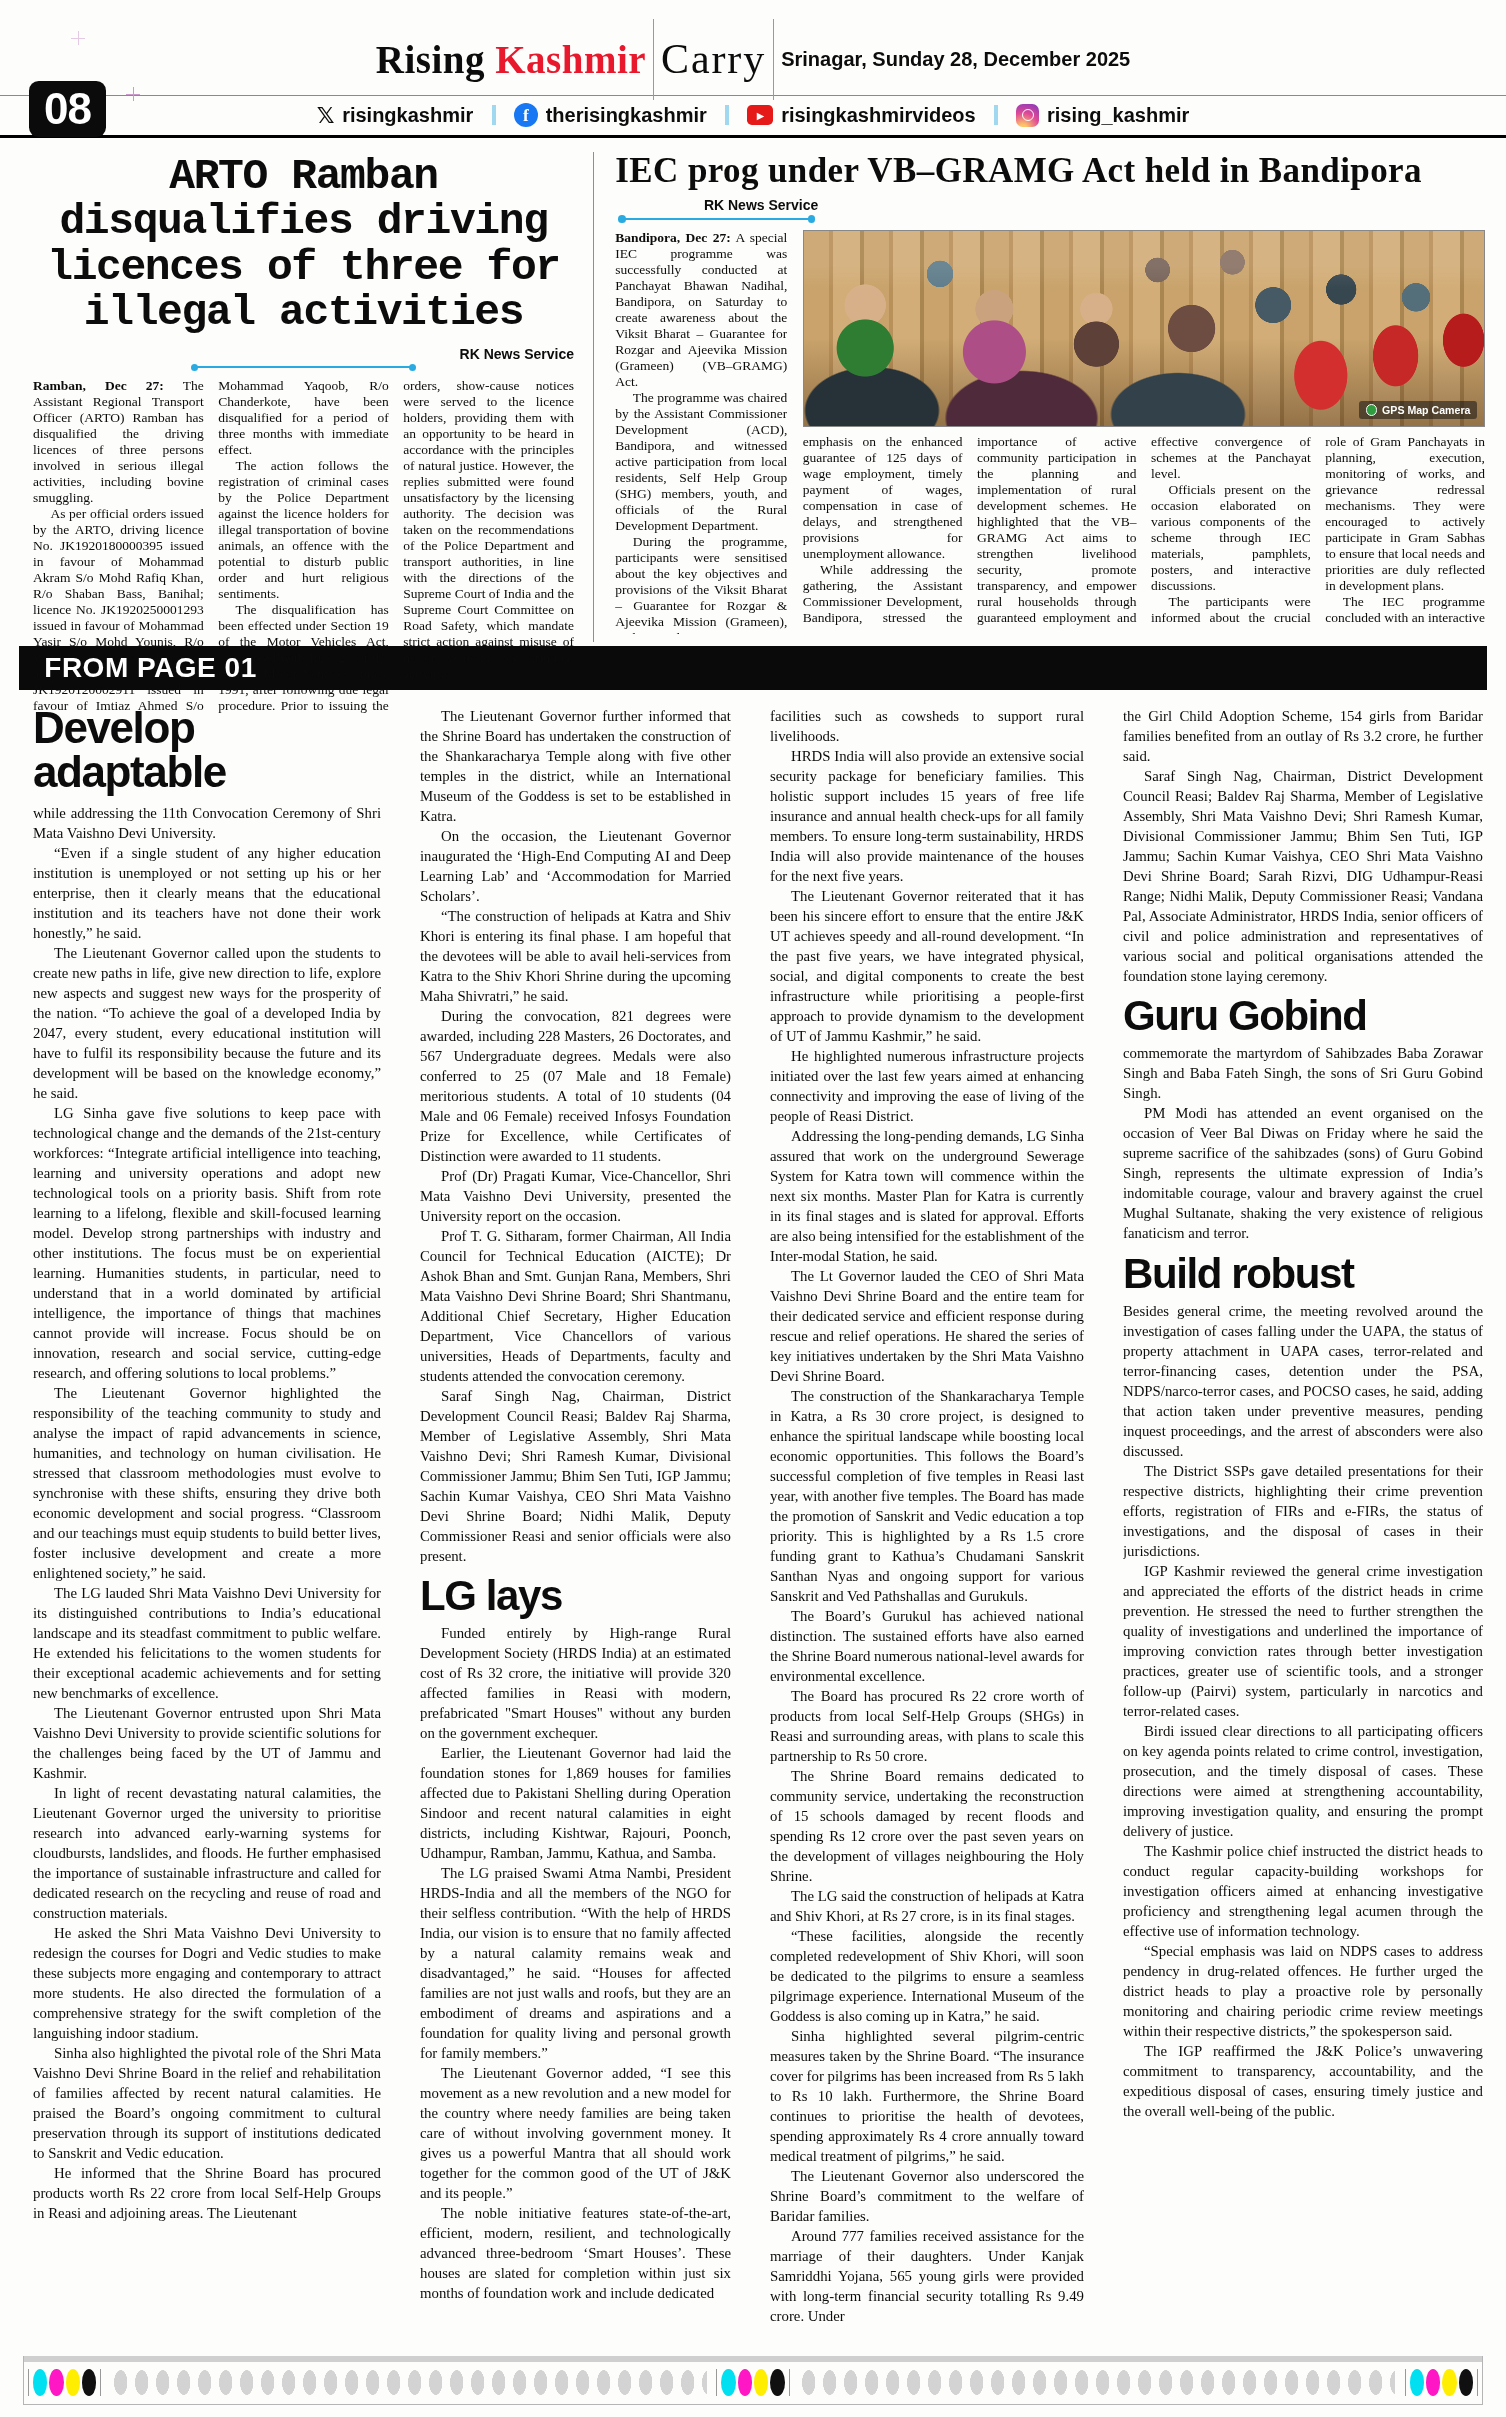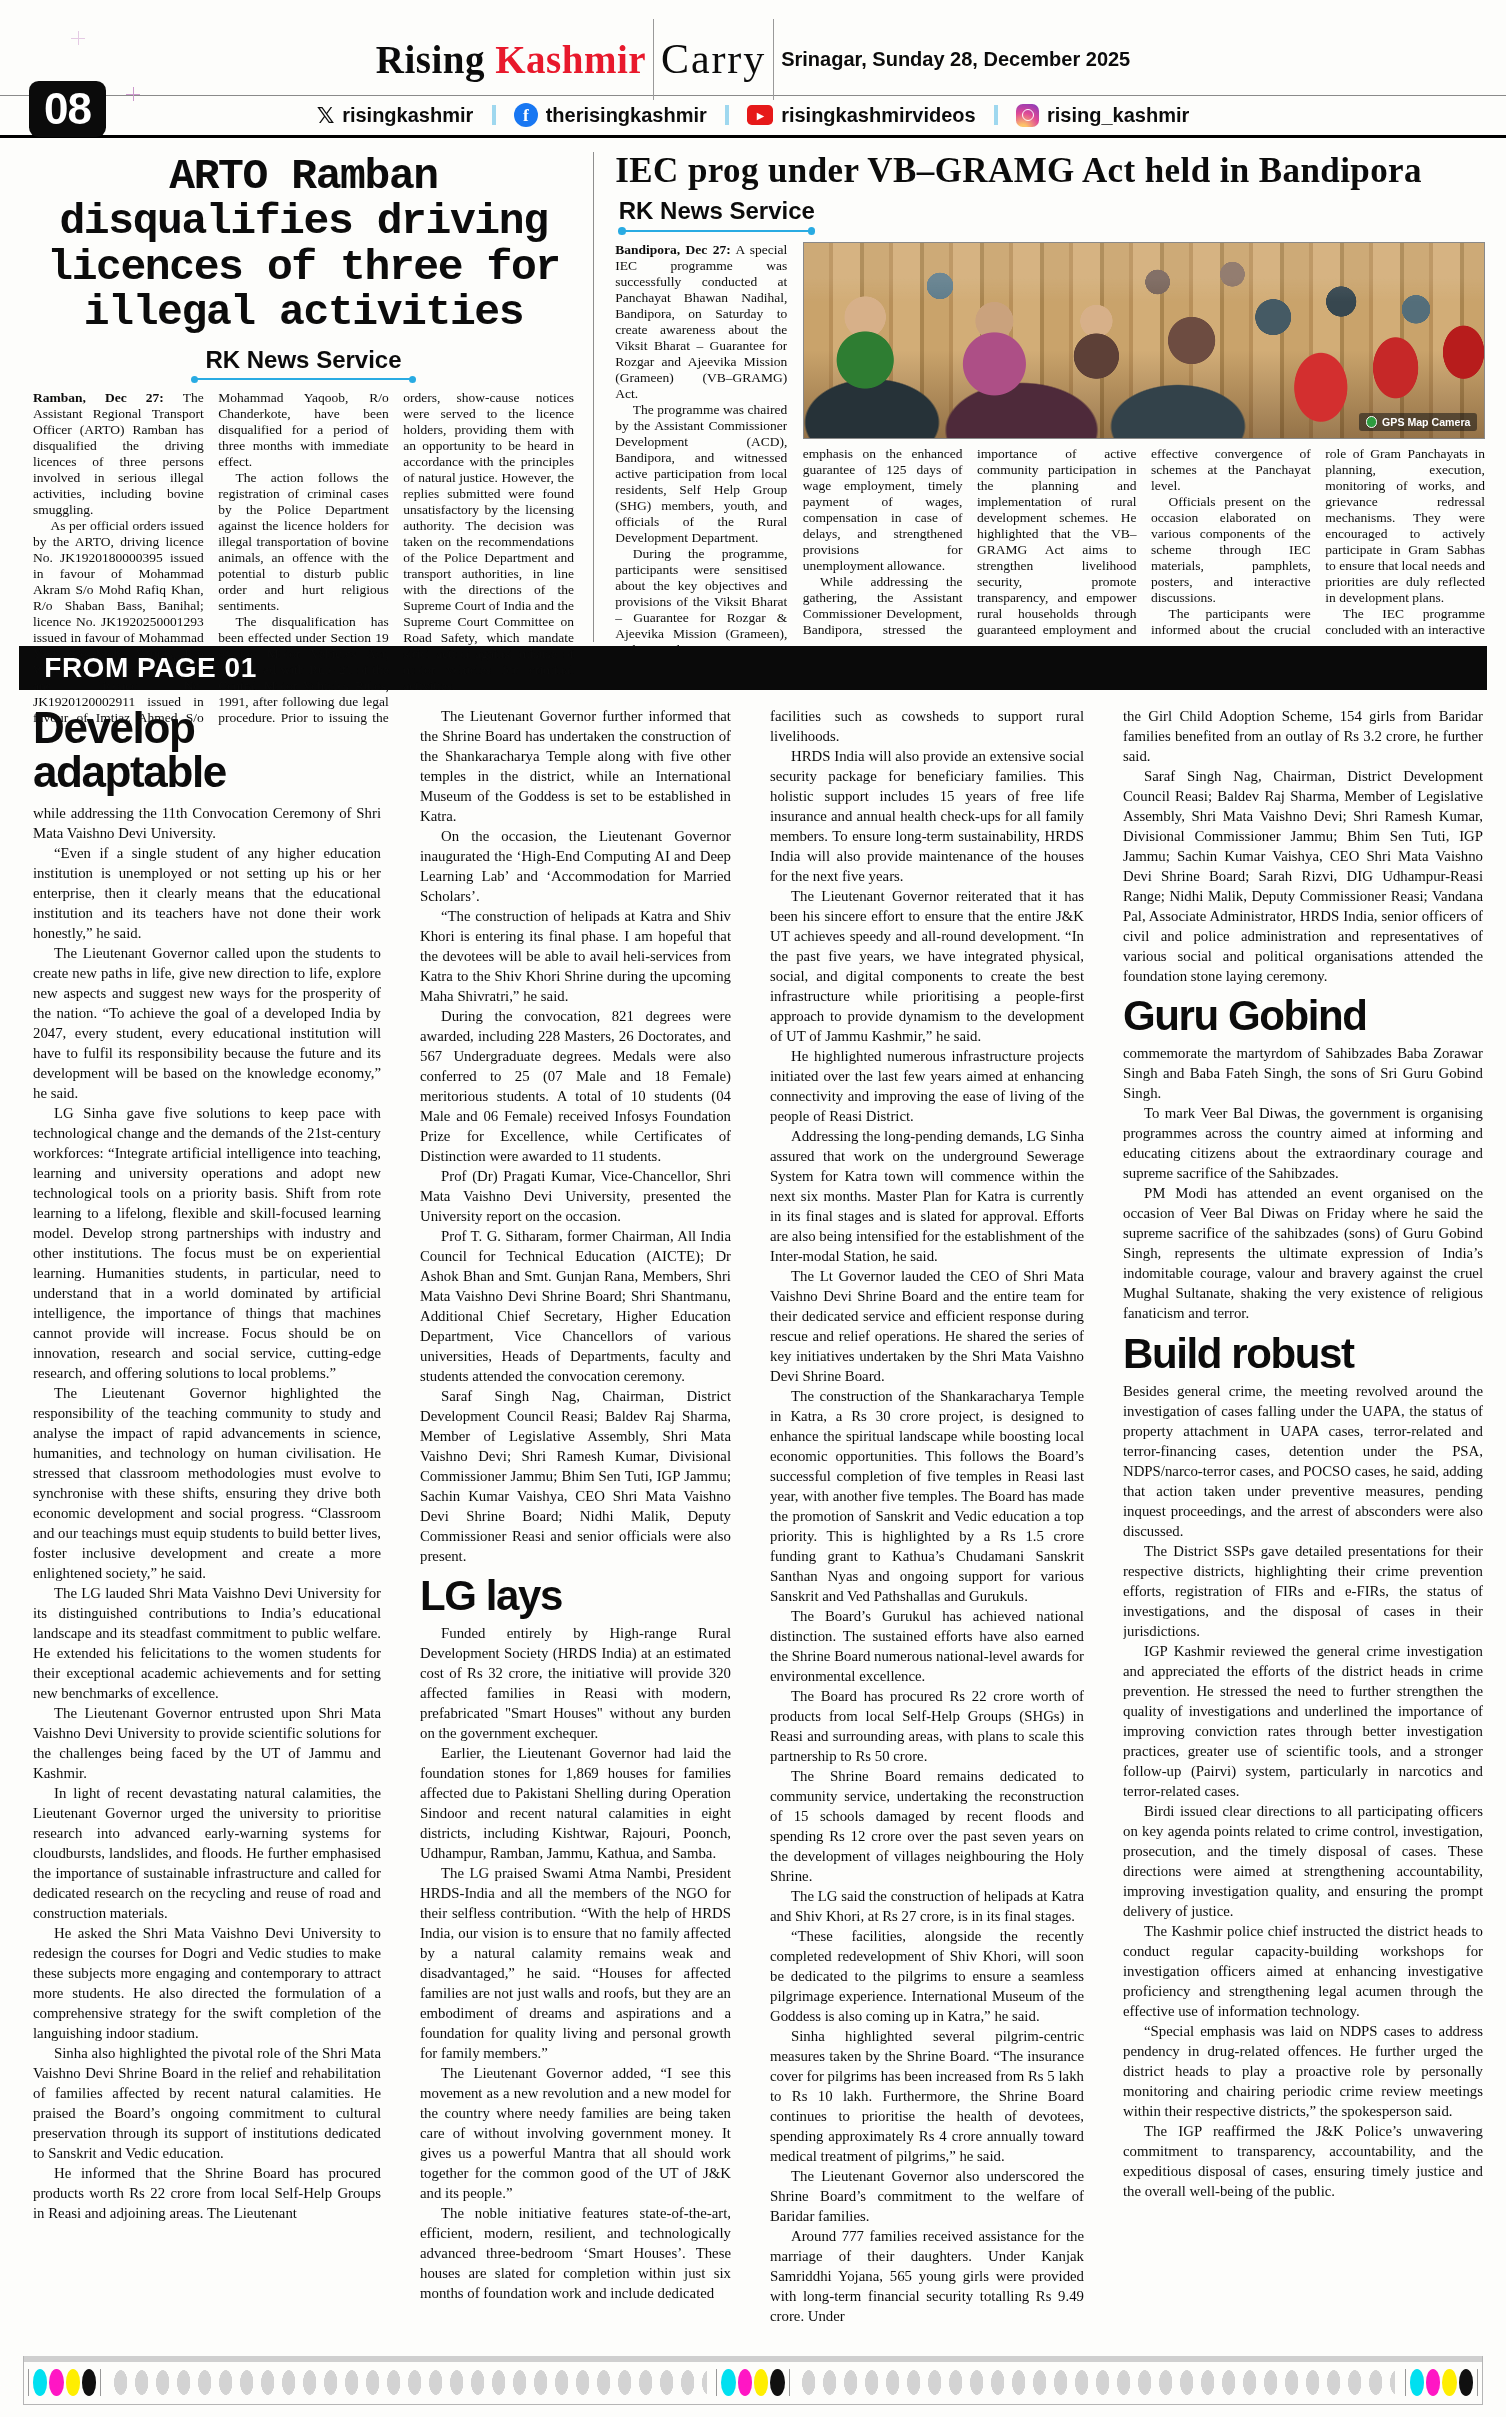--- a/index.html
+++ b/index.html
@@ -32,21 +32,21 @@
            align-items:center;justify-content:center;font-size:9.7px;}
   .icon-ig{width:23px;height:23px;border-radius:6.8px;background:radial-gradient(circle at 30% 110%,#fdc468 15%,#df4996 55%,#8a3ab9 95%);
            display:inline-flex;align-items:center;justify-content:center;}
   .icon-ig i{display:block;width:10.6px;height:10.6px;border:1.9px solid #fff;border-radius:50%;}
   .soc-item{display:flex;align-items:center;gap:7.7px;}
   
   .top-section{display:flex;padding:13.5px 21px 0 33px;height:504px;box-sizing:border-box;}
   .arto{width:541px;flex:none;padding-right:19.3px;border-right:1px solid #8f8f8f;}
   .arto-headline{font-family:Liberation Mono, monospace;font-weight:bold;font-size:43px;line-height:1.06;
                  text-align:center;letter-spacing:-1.4px;margin:1.9px 3.9px 9.7px;}
-  .byline{font-family:"Liberation Sans",sans-serif;font-weight:bold;font-size:24px;text-align:center;}
+  .byline{font-family:"Liberation Sans",sans-serif;font-weight:bold;font-size:14px;text-align:right;}
   .byline-rule{position:relative;height:1.9px;background:#29abe2;margin:4.8px auto 9.7px;width:222px;}
   .byline-rule::before,.byline-rule::after{content:"";position:absolute;top:-2.9px;width:7.7px;height:7.7px;border-radius:50%;background:#29abe2;}
   .byline-rule::before{left:-1.9px}.byline-rule::after{right:-1.9px}
   .arto-body{columns:3;column-gap:14.5px;height:340px;overflow:hidden;font-size:13.5px;line-height:16px;
              text-align:justify;}
   .para{margin:0;text-indent:17.4px;}
   .para.first{text-indent:0;}
   .dl{font-weight:bold;}
   .iec{flex:1;padding-left:21px;min-width:0;}
   .iec-headline{font-size:35px;font-weight:bold;line-height:1.08;letter-spacing:0.4px;margin:0 0 7.7px;}
@@ -248,21 +248,20 @@
     <p class="para">Sinha highlighted several pilgrim-centric measures taken by the Shrine Board. “The insurance cover for pilgrims has been increased from Rs 5 lakh to Rs 10 lakh. Furthermore, the Shrine Board continues to prioritise the health of devotees, spending approximately Rs 4 crore annually toward medical treatment of pilgrims,” he said.</p>
     <p class="para">The Lieutenant Governor also underscored the Shrine Board’s commitment to the welfare of Baridar families.</p>
     <p class="para">Around 777 families received assistance for the marriage of their daughters. Under Kanjak Samriddhi Yojana, 565 young girls were provided with long-term financial security totalling Rs 9.49 crore. Under</p>
   </div>
 
   <div class="bcol">
     <p class="para cont">the Girl Child Adoption Scheme, 154 girls from Baridar families benefited from an outlay of Rs 3.2 crore, he further said.</p>
     <p class="para">Saraf Singh Nag, Chairman, District Development Council Reasi; Baldev Raj Sharma, Member of Legislative Assembly, Shri Mata Vaishno Devi; Shri Ramesh Kumar, Divisional Commissioner Jammu; Bhim Sen Tuti, IGP Jammu; Sachin Kumar Vaishya, CEO Shri Mata Vaishno Devi Shrine Board; Sarah Rizvi, DIG Udhampur-Reasi Range; Nidhi Malik, Deputy Commissioner Reasi; Vandana Pal, Associate Administrator, HRDS India, senior officers of civil and police administration and representatives of various social and political organisations attended the foundation stone laying ceremony.</p>
     <h2 class="bhead inner">Guru Gobind</h2>
     <p class="para cont">commemorate the martyrdom of Sahibzades Baba Zorawar Singh and Baba Fateh Singh, the sons of Sri Guru Gobind Singh.</p>
-    <p class="para">To mark Veer Bal Diwas, the government is organising programmes across the country aimed at informing and educating citizens about the extraordinary courage and supreme sacrifice of the Sahibzades.</p>
     <p class="para">PM Modi has attended an event organised on the occasion of Veer Bal Diwas on Friday where he said the supreme sacrifice of the sahibzades (sons) of Guru Gobind Singh, represents the ultimate expression of India’s indomitable courage, valour and bravery against the cruel Mughal Sultanate, shaking the very existence of religious fanaticism and terror.</p>
     <h2 class="bhead inner">Build robust</h2>
     <p class="para cont">Besides general crime, the meeting revolved around the investigation of cases falling under the UAPA, the status of property attachment in UAPA cases, terror-related and terror-financing cases, detention under the PSA, NDPS/narco-terror cases, and POCSO cases, he said, adding that action taken under preventive measures, pending inquest proceedings, and the arrest of absconders were also discussed.</p>
     <p class="para">The District SSPs gave detailed presentations for their respective districts, highlighting their crime prevention efforts, registration of FIRs and e-FIRs, the status of investigations, and the disposal of cases in their jurisdictions.</p>
     <p class="para">IGP Kashmir reviewed the general crime investigation and appreciated the efforts of the district heads in crime prevention. He stressed the need to further strengthen the quality of investigations and underlined the importance of improving conviction rates through better investigation practices, greater use of scientific tools, and a stronger follow-up (Pairvi) system, particularly in narcotics and terror-related cases.</p>
     <p class="para">Birdi issued clear directions to all participating officers on key agenda points related to crime control, investigation, prosecution, and the timely disposal of cases. These directions were aimed at strengthening accountability, improving investigation quality, and ensuring the prompt delivery of justice.</p>
     <p class="para">The Kashmir police chief instructed the district heads to conduct regular capacity-building workshops for investigation officers aimed at enhancing investigative proficiency and strengthening legal acumen through the effective use of information technology.</p>
     <p class="para">“Special emphasis was laid on NDPS cases to address pendency in drug-related offences. He further urged the district heads to play a proactive role by personally monitoring and chairing periodic crime review meetings within their respective districts,” the spokesperson said.</p>
     <p class="para">The IGP reaffirmed the J&amp;K Police’s unwavering commitment to transparency, accountability, and the expeditious disposal of cases, ensuring timely justice and the overall well-being of the public.</p>
   </div>

